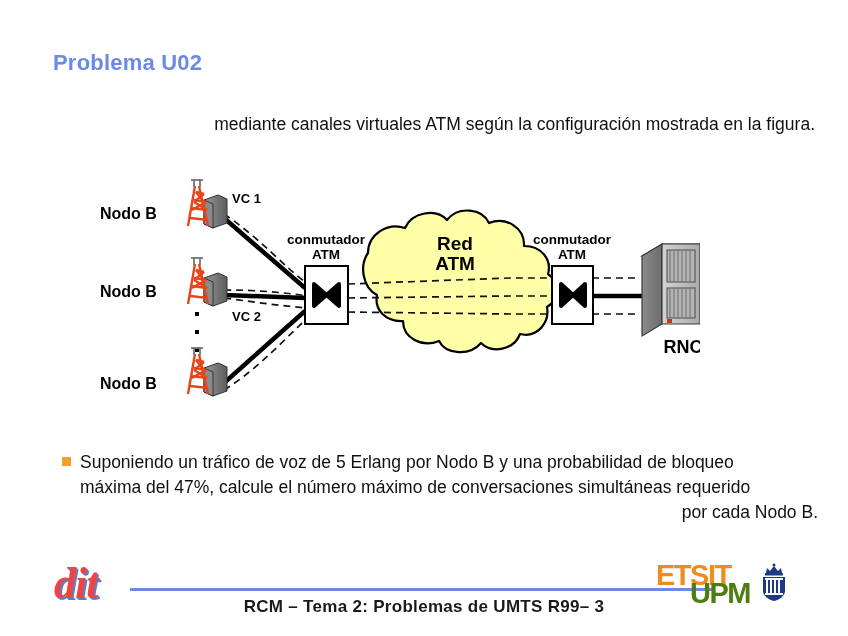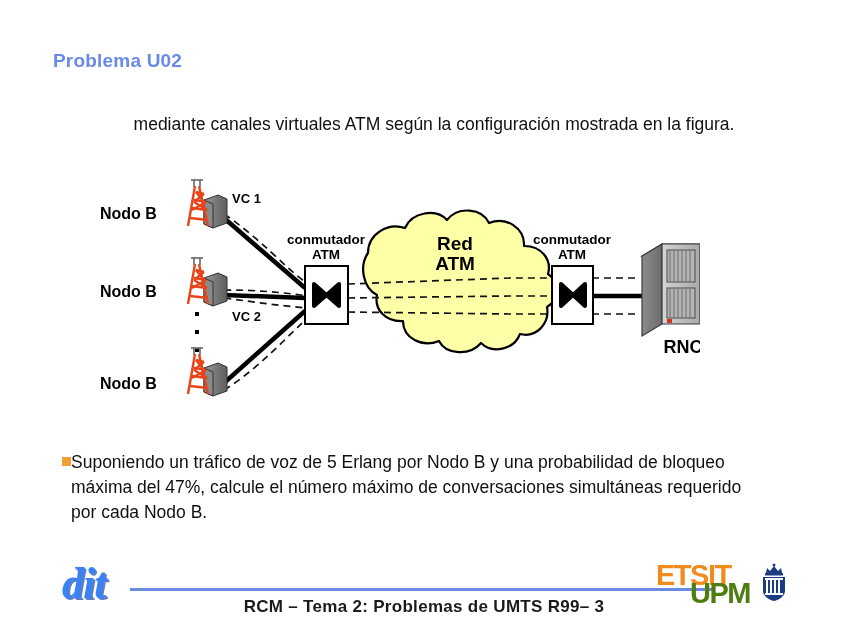--- a/index.html
+++ b/index.html
@@ -14,38 +14,38 @@
     overflow: hidden;
     font-family: "Liberation Sans", sans-serif;
     color: #000000;
   }
 
   
   #slide-title {
     position: absolute;
     left: 53px;
     top: 50px;
-    font-size: 19px;
+    font-size: 22px;
     font-weight: bold;
     color: #6a8ae6;
     letter-spacing: 0.2px;
   }
 
   
   #intro-text {
     position: absolute;
     left: 53px;
     top: 112px;
     width: 762px;
     font-size: 17.5px;
     line-height: 25px;
     text-align: justify;
     color: #101010;
   }
-  #intro-text .line2 { text-align: center; }
+  #intro-text .line2 { text-align: right; }
 
   
   #diagram {
     position: absolute;
     left: 100px;
     top: 178px;
     width: 600px;
     height: 240px;
   }
   #diagram svg { display: block; }
@@ -62,46 +62,45 @@
   }
   #question-bullet {
     position: absolute;
     left: 0px;
     top: 7px;
     width: 9px;
     height: 9px;
     background: #f0a030;
   }
   #question-text {
-    margin-left: 9px;
+    margin-left: 18px;
     text-align: justify;
   }
-  #question-text .lastline { text-align: left; }
+  #question-text .lastline { text-align: right; }
 
   
   #footer-rule {
     position: absolute;
     left: 130px;
     top: 588px;
     width: 585px;
     height: 3px;
     background: #6a8ae6;
   }
   #dit-logo {
     position: absolute;
     left: 54px;
     top: 558px;
     font-family: "Liberation Serif", serif;
     font-style: italic;
     font-weight: bold;
     font-size: 44px;
-    color: #3b82f6;
+    color: #ef4444;
     text-shadow: 2px 2px 0 #5d7fc4, 1px 1px 0 #6f92d8;
     letter-spacing: -1px;
-    margin-left: 8px;
   }
   #footer-center {
     position: absolute;
     left: 0;
     top: 597px;
     width: 848px;
     text-align: center;
     font-size: 17px;
     font-weight: bold;
     color: #1a1a1a;

